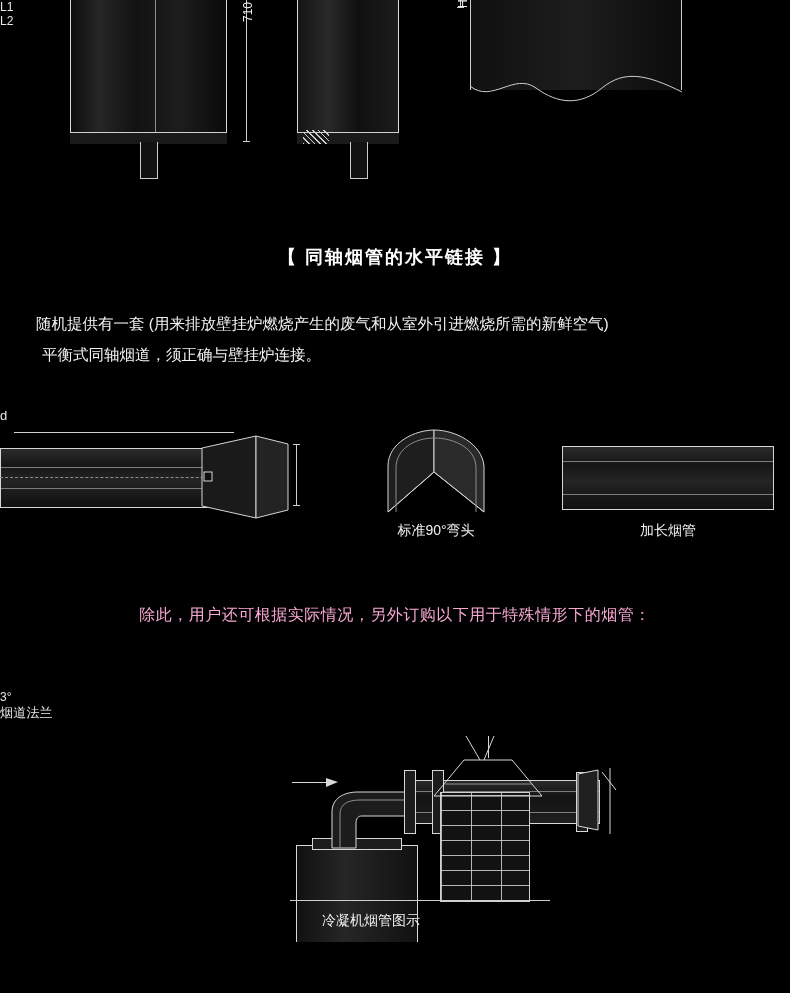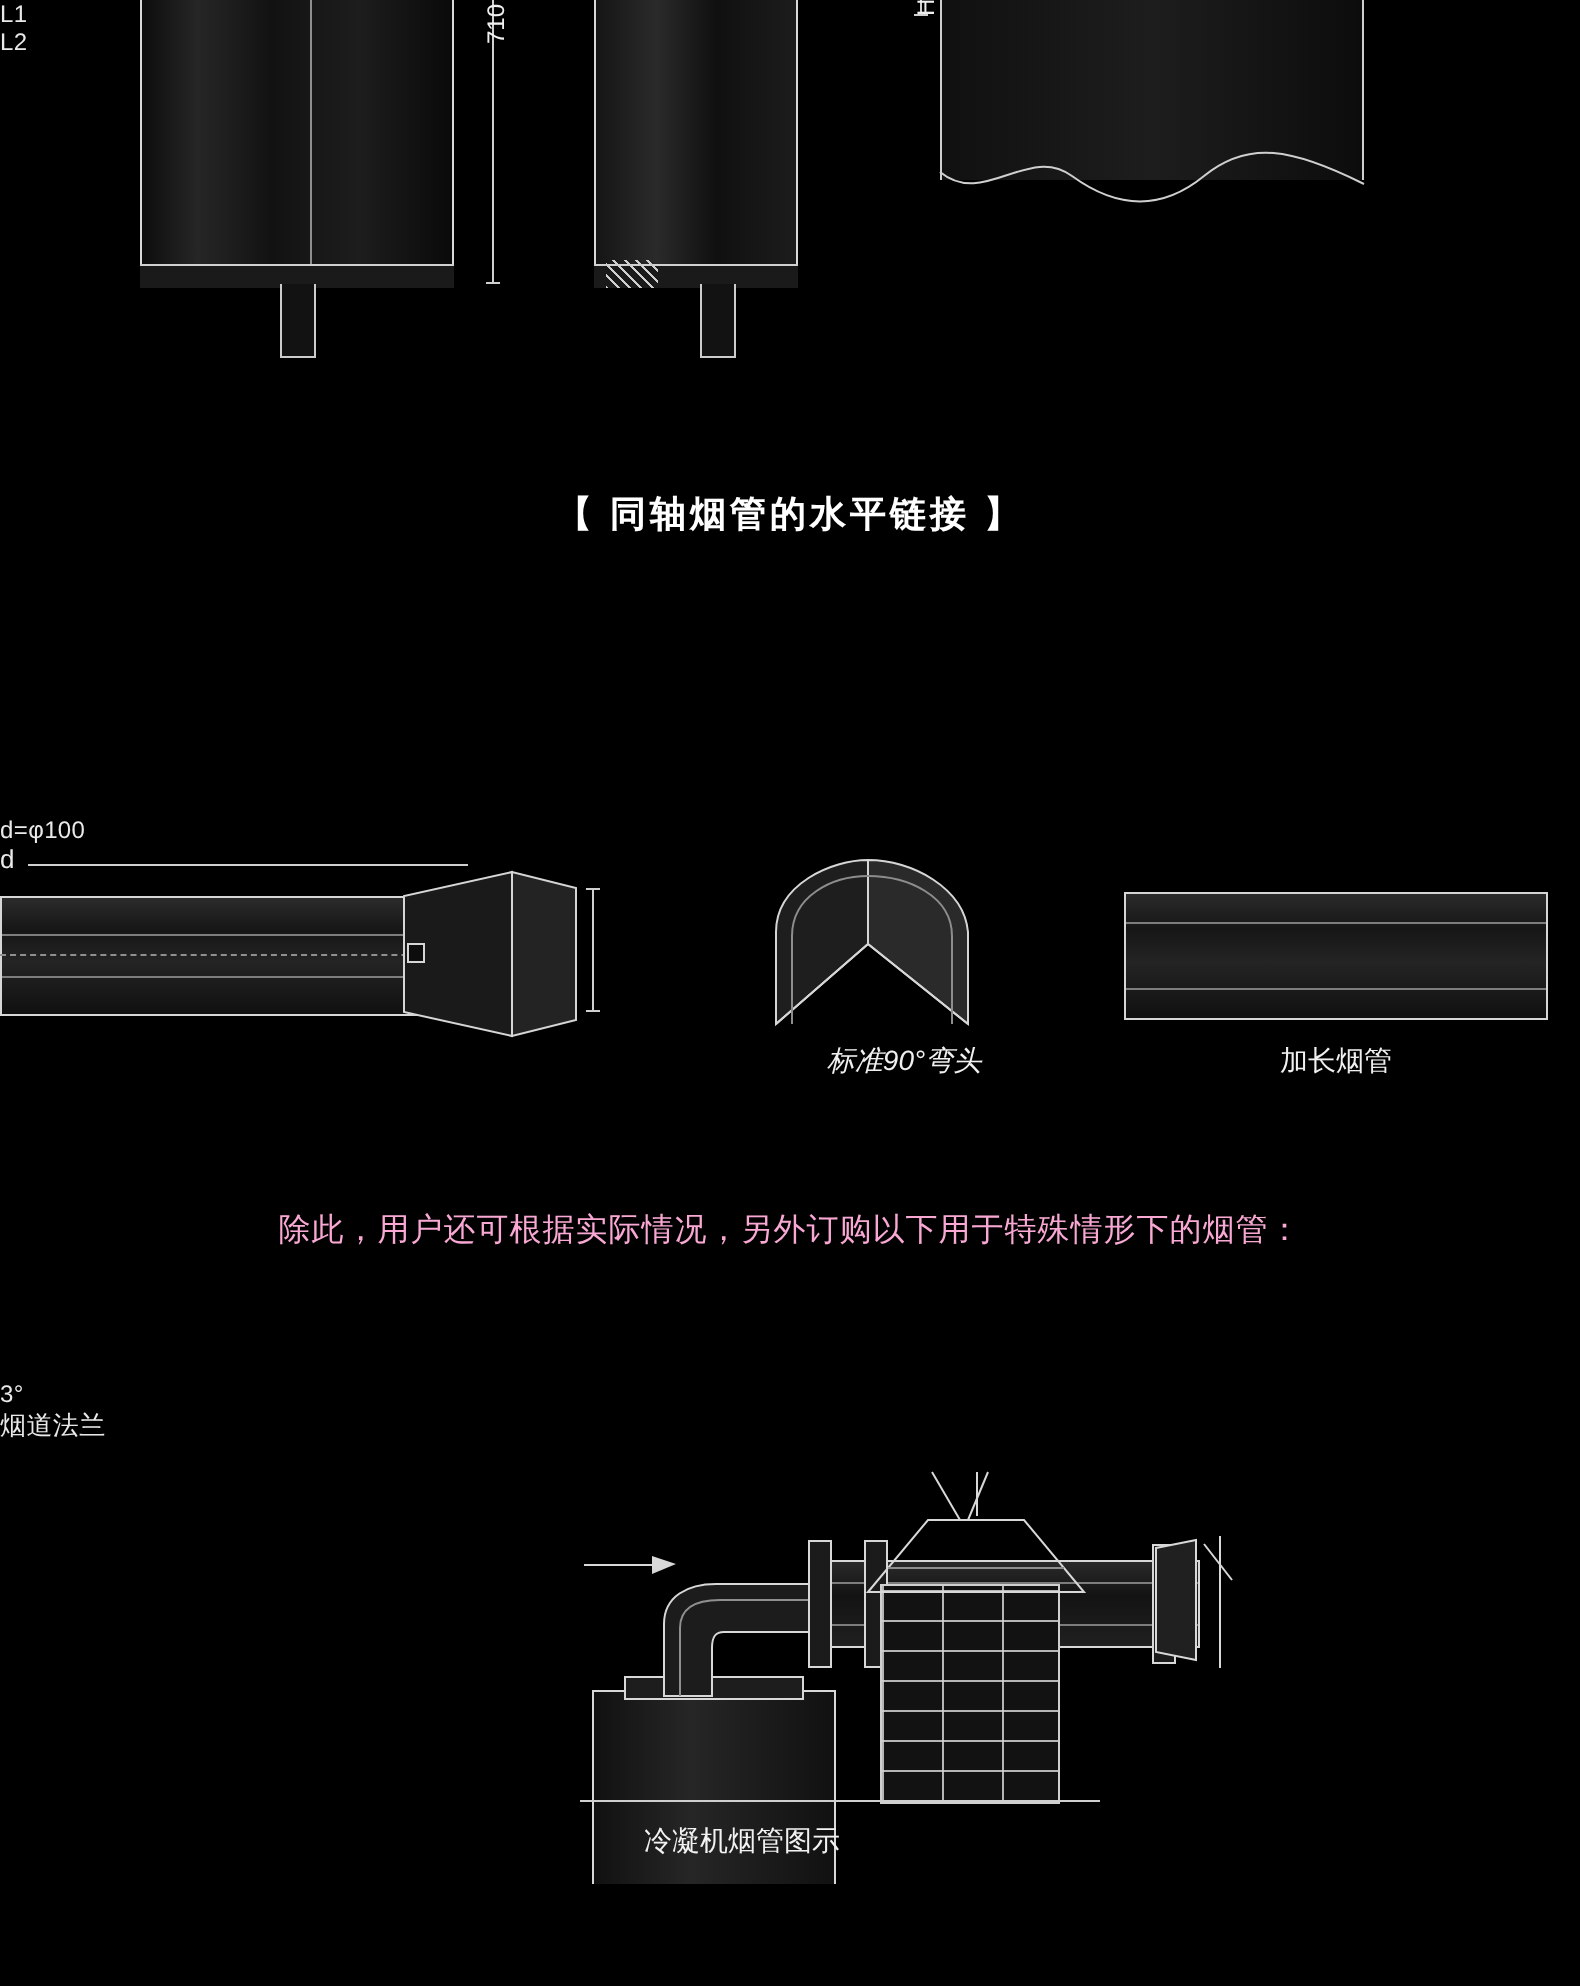--- a/index.html
+++ b/index.html
@@ -260,27 +260,30 @@
 
     <div class="dim-vert" style="left:460px; top:-122px; height:130px;"></div>
     <div class="rot90" style="left:456px; top:8px;">H2</div>
 
     <div class="lbl" style="left:541px; top:12px;">L1</div>
     <div class="lbl" style="left:610px; top:12px;">L2</div>
   </div>
 
   <div id="heading">【 同轴烟管的水平链接 】</div>
 
+  <div id="para">
+    <div>随机提供有一套 (用来排放壁挂炉燃烧产生的废气和从室外引进燃烧所需的新鲜空气)</div>
+    <div class="l2">平衡式同轴烟道，须正确与壁挂炉连接。</div>
+  </div>
 
   <div id="parts-row">
 
     <div>
 
       <div class="line-h" style="left:14px; top:24px; width:220px;"></div>
-      <div class="lbl" style="left:88px; top:6px;">d=φ100</div>
 
       <div class="pipe horiz-pipe-main">
         <div style="position:absolute;left:0;right:0;top:18px;height:1px;background:#7d7d7d;"></div>
         <div style="position:absolute;left:0;right:0;bottom:18px;height:1px;background:#7d7d7d;"></div>
       </div>
       <div class="pipe-center" style="left:0; top:69px; width:284px;"></div>
 
       <div>
         <svg style="position:absolute; left:200px; top:24px;" width="92" height="90" viewBox="0 0 92 90">
           <polygon points="2,16 2,74 56,86 56,4" fill="#1a1a1a" stroke="#d6d6d6" stroke-width="1"></polygon>
@@ -294,21 +297,21 @@
     </div>
 
     <div>
       <svg style="position:absolute; left:372px; top:18px;" width="128" height="92" viewBox="0 0 128 92">
         <path d="M16 86 L16 40 C16 16 44 4 62 4 L62 46 Z" fill="#1e1e1e" stroke="#d6d6d6" stroke-width="1"></path>
         <path d="M62 4 C84 4 110 18 112 40 L112 86 L62 46 Z" fill="#2a2a2a" stroke="#d6d6d6" stroke-width="1"></path>
         <path d="M16 86 L62 46 L112 86" fill="none" stroke="#d6d6d6" stroke-width="1"></path>
         <path d="M24 86 L24 42 C24 22 44 12 62 12" fill="none" stroke="#8d8d8d" stroke-width="1"></path>
         <path d="M104 86 L104 42 C104 22 82 12 62 12" fill="none" stroke="#8d8d8d" stroke-width="1"></path>
       </svg>
-      <div class="caption" style="left:396px; top:114px; width:112px;font-style:italic;">标准90°弯头</div>
+      <div class="caption" style="left:380px; top:114px; width:112px;">标准90°弯头</div>
     </div>
 
     <div>
       <div class="pipe ext-pipe">
         <div style="position:absolute;left:0;right:0;top:14px;height:1px;background:#7d7d7d;"></div>
         <div style="position:absolute;left:0;right:0;bottom:14px;height:1px;background:#7d7d7d;"></div>
       </div>
       <div class="caption" style="left:606px; top:114px; width:124px;">加长烟管</div>
     </div>
   </div>

